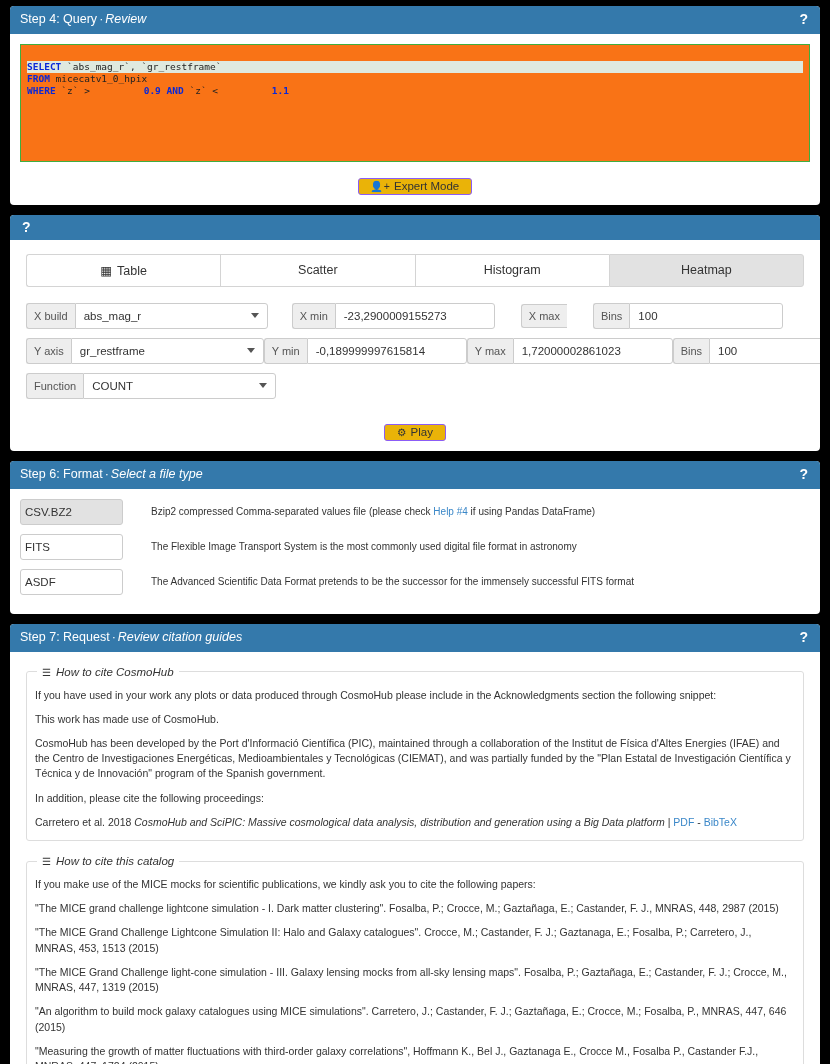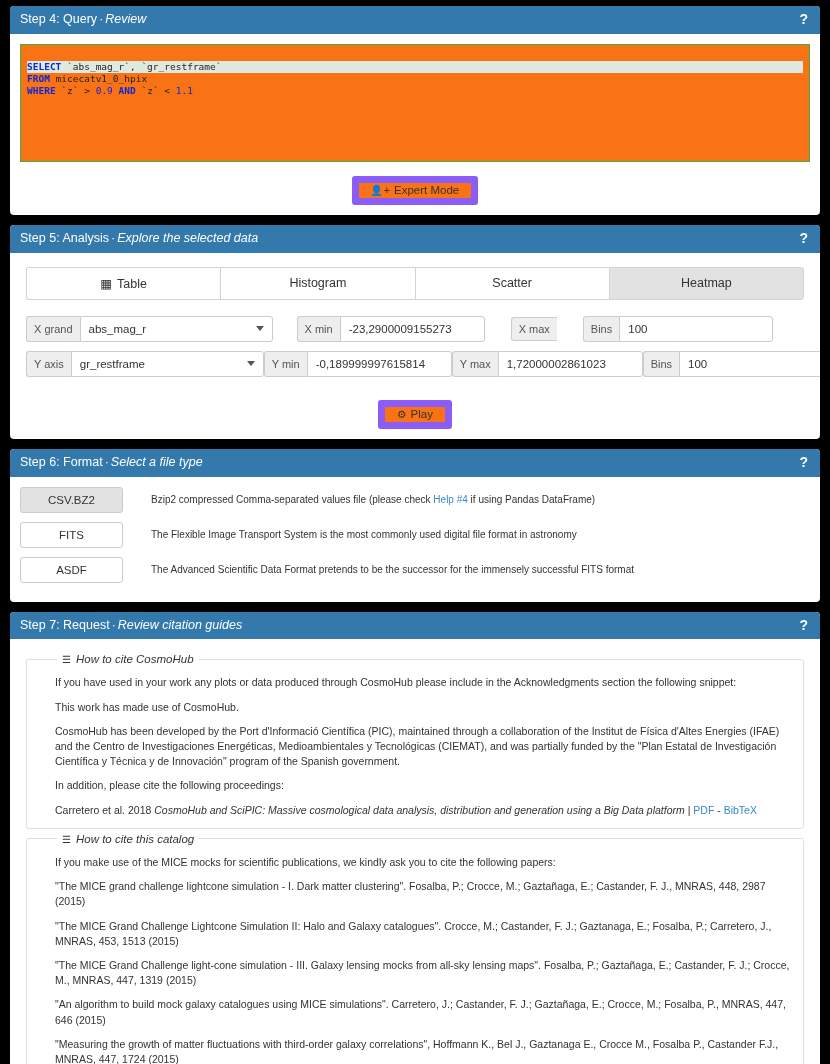--- a/index.html
+++ b/index.html
@@ -50,28 +50,28 @@
     font-family: "DejaVu Sans Mono", monospace;
     font-size: 9.5px;
     line-height: 1.28;
     color: #222222;
     overflow: hidden;
     white-space: pre;
   }
   .sql-line { display: block; }
   .kw { color: #0a28d8; font-weight: bold; }
   .str { color: #222222; }
-  .num { color: #0a28d8; font-weight: normal; }
+  .num { color: #0a28d8; font-weight: bold; margin-left: 48px; }
   .sql-box .sel-line { background: #dfe9df; display: block; }
 
   .center-row { text-align: center; padding-top: 14px; }
   .btn {
     display: inline-block;
-    border: 7px solid #8b5cf6;
-    background: #f97316;
+    border: 1px solid #8b5cf6;
+    background: #eab308;
     border-radius: 3px;
     padding: 0 12px;
     font-size: 11.5px;
     color: #333333;
     cursor: pointer;
     line-height: 1.3;
   }
   .btn .ic { margin-right: 4px; font-size: 10.5px; }
 
   
@@ -129,56 +129,56 @@
   }
   .ctl .caret {
     width: 0; height: 0;
     border-left: 4px solid transparent;
     border-right: 4px solid transparent;
     border-top: 5px solid #555555;
     margin-left: 8px;
   }
   .sel-axis { width: 193px; }
   .sel-func { width: 193px; }
-  .inp-minmax { width: 145px; text-align: center; }
+  .inp-minmax { width: 160px; text-align: center; }
   .inp-bins { width: 154px; }
   .spacer-24 { width: 24px; }
   .spacer-26 { width: 26px; }
 
   
   .fmt-row {
     display: flex;
     align-items: center;
     margin-bottom: 9px;
   }
   .fmt-btn {
     width: 103px;
-    text-align: center;
+    text-align: left;
     border: 1px solid #cccccc;
     border-radius: 3px;
     background: #ffffff;
     font-size: 11.5px;
     color: #333333;
     padding: 6px 4px;
     cursor: pointer;
   }
   .fmt-btn.active { background: #e2e2e2; }
   .fmt-desc {
     font-size: 10px;
     color: #333333;
     margin-left: 28px;
   }
   a.link { color: #3a87c8; text-decoration: none; cursor: pointer; }
 
   
   fieldset.cite {
     border: 1px solid #dddddd;
     border-radius: 3px;
-    margin: 4px 6px 4px 6px;
-    padding: 6px 12px 10px 28px;
+    margin: 4px 6px 14px 6px;
+    padding: 6px 12px 10px 8px;
   }
   fieldset.cite legend {
     font-size: 11.5px;
     font-style: italic;
     color: #333333;
     padding: 0 5px;
     margin-left: 2px;
   }
   legend .ic { font-style: normal; margin-right: 5px; font-size: 10px; }
   .cite-p {
@@ -205,39 +205,36 @@
 <span class="sql-line sel-line"><span class="kw">SELECT</span><span class="str"> `abs_mag_r`, `gr_restframe`</span></span><span class="sql-line"><span class="kw">FROM</span><span class="str"> micecatv1_0_hpix</span></span><span class="sql-line"><span class="kw">WHERE</span><span class="str"> `z` &gt; </span><span class="num">0.9</span><span class="kw"> AND </span><span class="str">`z` &lt; </span><span class="num">1.1</span></span>
     </div>
     <div class="center-row">
       <span class="btn"><span class="ic">👤+</span><span>Expert Mode</span></span>
     </div>
   </div>
 </div>
 
 <div class="panel">
   <div class="panel-heading">
-    <div class="panel-title">
-      <span>Step 5: Analysis</span><span class="sep">·</span><em>Explore the selected data</em>
-    </div>
     <span class="help-icon">?</span>
   </div>
   <div class="panel-body">
 
     <div class="tabs">
       <div class="tab"><span class="ic">▦</span><span>Table</span></div>
+      <div class="tab"><span>Scatter</span></div>
       <div class="tab"><span>Histogram</span></div>
-      <div class="tab"><span>Scatter</span></div>
       <div class="tab active"><span>Heatmap</span></div>
     </div>
 
     <div class="form-rows">
 
       <div class="form-line">
         <div class="grp">
-          <span class="grp-label">X grand</span>
+          <span class="grp-label">X build</span>
           <div class="ctl sel-axis">
             <span>abs_mag_r</span>
             <span class="caret"></span>
           </div>
         </div>
         <span class="spacer-24"></span>
         <div class="grp">
           <span class="grp-label">X min</span>
           <div class="ctl inp-minmax">
             <span>-23,2900009155273</span>
@@ -280,20 +277,29 @@
         </div>
         <span class="spacer-26"></span>
         <div class="grp">
           <span class="grp-label">Bins</span>
           <div class="ctl inp-bins">
             <span>100</span>
           </div>
         </div>
       </div>
 
+      <div class="form-line">
+        <div class="grp">
+          <span class="grp-label">Function</span>
+          <div class="ctl sel-func">
+            <span>COUNT</span>
+            <span class="caret"></span>
+          </div>
+        </div>
+      </div>
 
     </div>
 
     <div class="center-row">
       <span class="btn"><span class="ic">⚙</span><span>Play</span></span>
     </div>
   </div>
 </div>
 
 <div class="panel">

